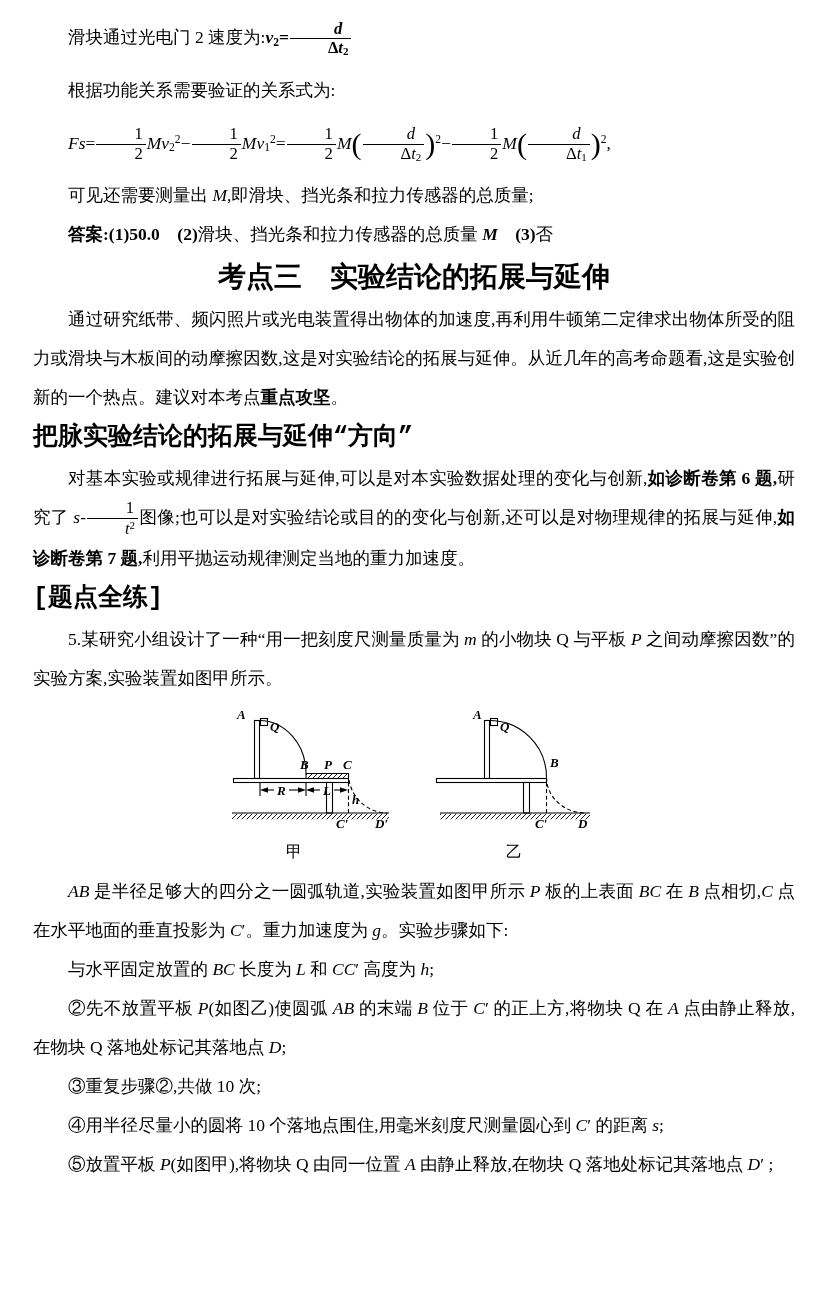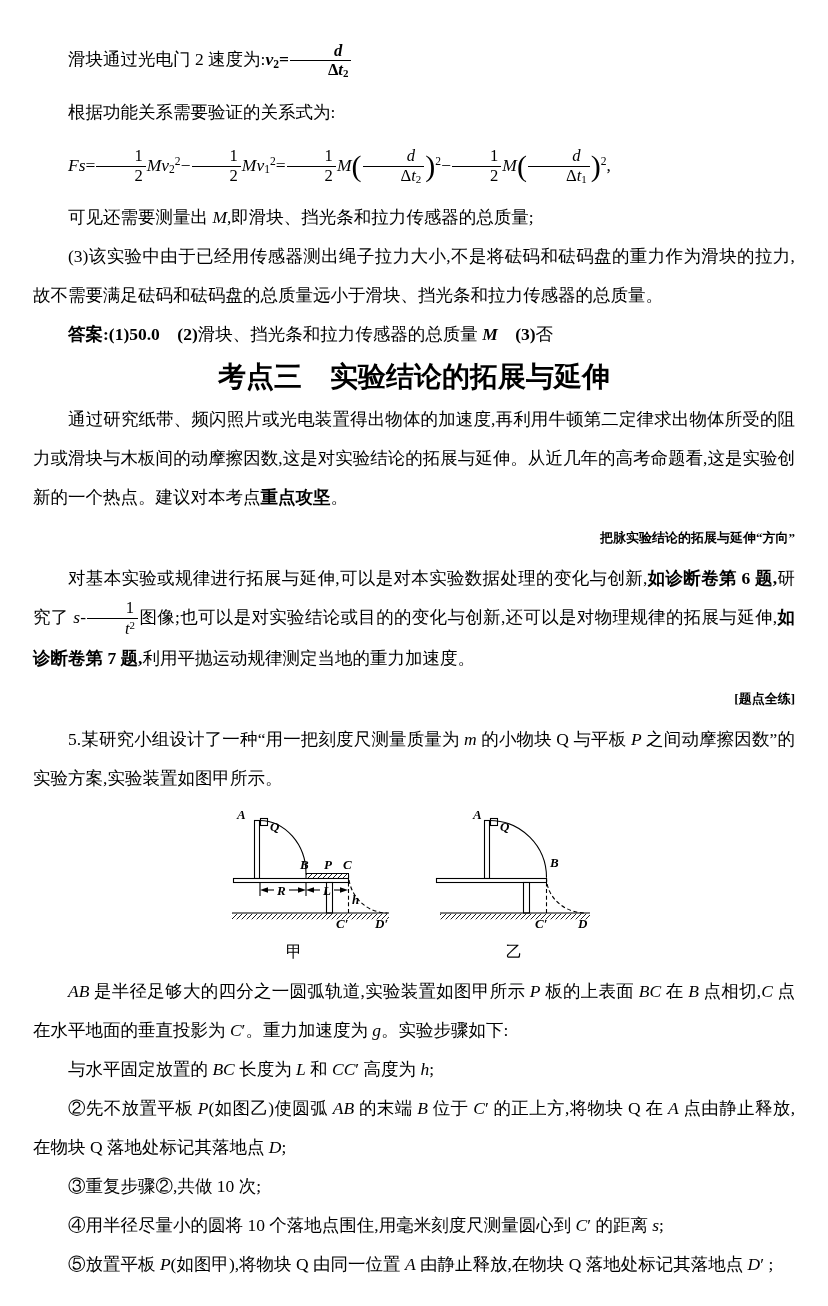--- a/index.html
+++ b/index.html
@@ -1,37 +1,37 @@
 <!DOCTYPE html>
 <html><head>
 <meta charset="utf-8">
 <style>
   html,body{margin:0;padding:0;background:#ffffff;}
   .page{
     width:828px;height:1306px;box-sizing:border-box;
-    padding:30px 33px 6px 33px;
+    padding:8px 33px 6px 33px;
     background:#ffffff;color:#000;
     font-family:"Liberation Serif","DejaVu Serif",serif;
     font-size:17.5px;overflow:hidden;
   }
   p{margin:0;}
   .para{text-indent:2em;text-align:justify;line-height:39px;}
   .line{text-indent:2em;line-height:39px;}
   .fml{line-height:58px;}
   .boldfml{font-weight:normal;}
   .it{font-style:italic;}
   .bd{font-weight:bold;}
   .sb{font-size:0.66em;vertical-align:-0.22em;letter-spacing:0;}
   .sp{font-size:0.66em;vertical-align:0.5em;}
   .bigp{font-size:1.72em;vertical-align:-0.16em;line-height:0;}
   .frac{display:inline-block;vertical-align:middle;text-align:center;line-height:1.12;font-size:0.95em;margin:0 1px;}
   .fn{display:block;padding:0 3px;border-bottom:1.4px solid #000;}
   .fd{display:block;padding:0 3px;}
   .h1{font-family:"Liberation Sans","DejaVu Sans",sans-serif;font-weight:bold;font-size:28px;text-align:center;line-height:46px;margin:0;}
-  .h2{font-family:Liberation Serif, serif;font-weight:bold;font-size:13px;text-align:right;line-height:42px;margin:0;}
+  .h2{font-family:Liberation Mono, monospace;font-weight:bold;font-size:25px;text-align:left;line-height:42px;margin:0;}
   .figrow{display:flex;justify-content:center;gap:36px;margin:5px 0 2px 0;}
   figure{margin:0;}
   .ln{stroke:#000;stroke-width:1.1;fill:none;}
   .lnf{stroke:#000;stroke-width:1.1;fill:#fff;}
   .dash{stroke-dasharray:4 2.6;}
   .lbl{font-family:"Liberation Serif","DejaVu Serif",serif;font-style:italic;font-weight:bold;font-size:13px;fill:#000;}
   .cap{font-family:"Liberation Sans","DejaVu Sans",sans-serif;font-style:normal;font-weight:400;font-size:16px;fill:#000;}
 </style>
 </head>
 <body>
@@ -39,21 +39,20 @@
 <div class="page">
 
   <p class="line fml"><span>滑块通过光电门 2 速度为:</span><span class="it bd">v</span><span class="bd sb">2</span><span class="bd">=</span><span class="frac"><span class="fn"><span class="it bd">d</span></span><span class="fd"><span class="bd">Δ</span><span class="it bd">t</span><span class="bd sb">2</span></span></span></p>
 
   <p class="line"><span>根据功能关系需要验证的关系式为:</span></p>
 
   <p class="line fml boldfml"><span class="it">F</span><span class="it">s</span><span>=</span><span class="frac"><span class="fn"><span>1</span></span><span class="fd"><span>2</span></span></span><span class="it">M</span><span class="it">v</span><span class="sb">2</span><span class="sp">2</span><span>−</span><span class="frac"><span class="fn"><span>1</span></span><span class="fd"><span>2</span></span></span><span class="it">M</span><span class="it">v</span><span class="sb">1</span><span class="sp">2</span><span>=</span><span class="frac"><span class="fn"><span>1</span></span><span class="fd"><span>2</span></span></span><span class="it">M</span><span class="bigp">(</span><span class="frac"><span class="fn"><span class="it">d</span></span><span class="fd"><span>Δ</span><span class="it">t</span><span class="sb">2</span></span></span><span class="bigp">)</span><span class="sp">2</span><span>−</span><span class="frac"><span class="fn"><span>1</span></span><span class="fd"><span>2</span></span></span><span class="it">M</span><span class="bigp">(</span><span class="frac"><span class="fn"><span class="it">d</span></span><span class="fd"><span>Δ</span><span class="it">t</span><span class="sb">1</span></span></span><span class="bigp">)</span><span class="sp">2</span><span>,</span></p>
 
   <p class="line"><span>可见还需要测量出 </span><span class="it">M</span><span>,即滑块、挡光条和拉力传感器的总质量;</span></p>
 
-  <p class="para"><span>(3)该实验中由于已经用传感器测出绳子拉力大小,不是将砝码和砝码盘的重力作为滑块的拉力,故不需要满足砝码和砝码盘的总质量远小于滑块、挡光条和拉力传感器的总质量。</span></p>
 
   <p class="line"><span class="bd">答案:</span><span class="bd">(1)50.0</span><span>　</span><span class="bd">(2)</span><span>滑块、挡光条和拉力传感器的总质量 </span><span class="it bd">M</span><span>　</span><span class="bd">(3)</span><span>否</span></p>
 
   <h3 class="h1">考点三　实验结论的拓展与延伸</h3>
 
   <p class="para"><span>通过研究纸带、频闪照片或光电装置得出物体的加速度,再利用牛顿第二定律求出物体所受的阻力或滑块与木板间的动摩擦因数,这是对实验结论的拓展与延伸。从近几年的高考命题看,这是实验创新的一个热点。建议对本考点</span><span class="bd">重点攻坚</span><span>。</span></p>
 
   <h4 class="h2">把脉实验结论的拓展与延伸“方向”</h4>
 
   <p class="para"><span>对基本实验或规律进行拓展与延伸,可以是对本实验数据处理的变化与创新,</span><span class="bd">如诊断卷第 6 题,</span><span>研究了 </span><span class="it">s</span><span>-</span><span class="frac"><span class="fn"><span>1</span></span><span class="fd"><span class="it">t</span><span class="sp">2</span></span></span><span>图像;也可以是对实验结论或目的的变化与创新,还可以是对物理规律的拓展与延伸,</span><span class="bd">如诊断卷第 7 题,</span><span>利用平抛运动规律测定当地的重力加速度。</span></p>

